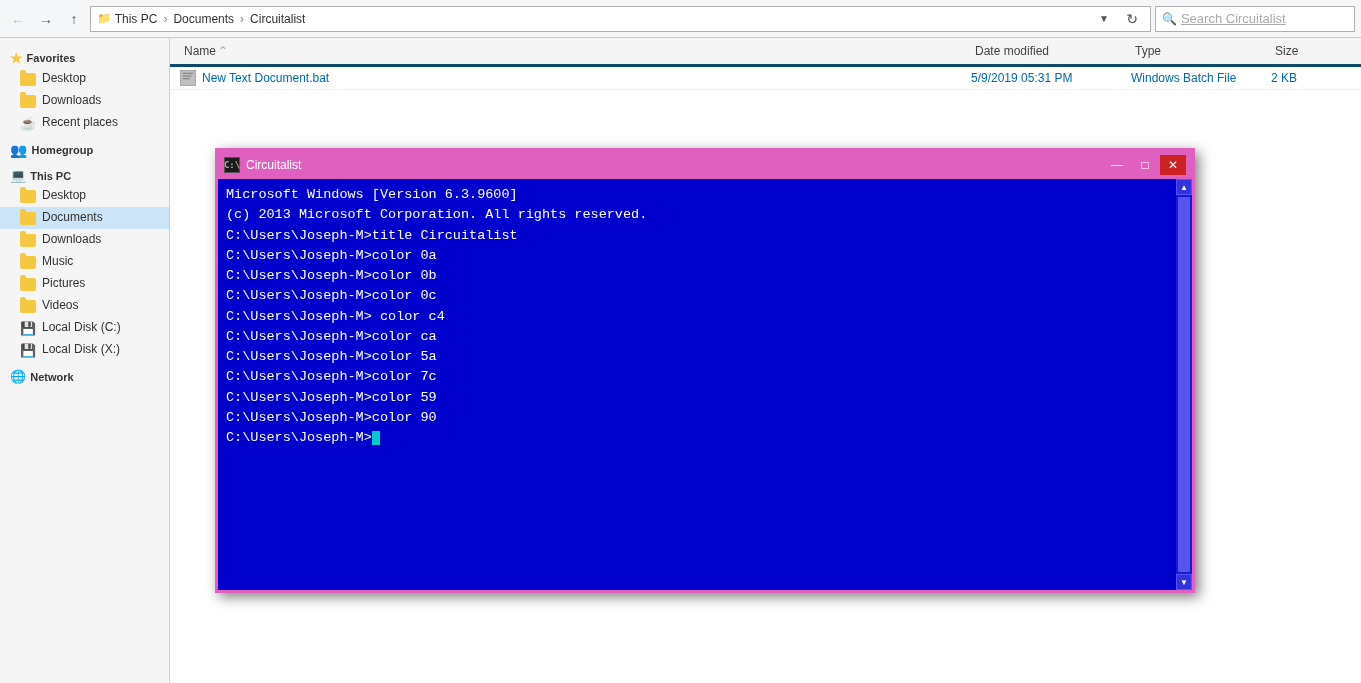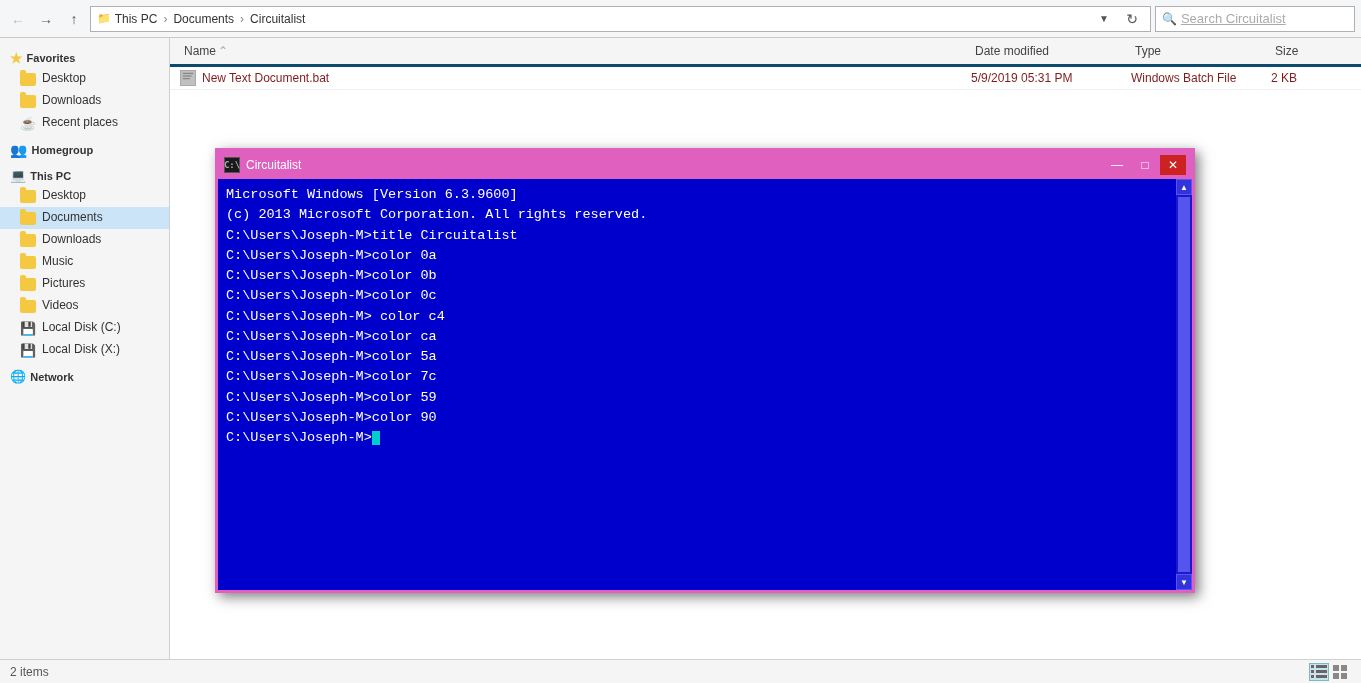--- a/index.html
+++ b/index.html
@@ -184,21 +184,21 @@
       align-items: center;
       gap: 2px;
     }
 
     .file-row {
       display: grid;
       grid-template-columns: 1fr 160px 140px 80px;
       padding: 3px 10px;
       border-bottom: 1px solid #f0f0f0;
       font-size: 12px;
-      color: #7f1d1d;
+      color: #0369a1;
       align-items: center;
       cursor: pointer;
     }
 
     .file-name-cell {
       display: flex;
       align-items: center;
       gap: 6px;
     }
 
@@ -553,43 +553,20 @@
         </div>
         <div>5/9/2019 05:31 PM</div>
         <div>Windows Batch File</div>
         <div>2 KB</div>
       </div>
 
 
     </div>
   </div>
 
-  <div class="status-bar">
-    <span>2 items</span>
-    <div class="view-buttons">
-      <button class="view-btn active" title="Details">
-        <svg width="16" height="14" viewBox="0 0 16 14">
-            <rect x="0" y="0" width="3" height="3" fill="#666"></rect>
-            <rect x="5" y="0" width="11" height="3" fill="#666"></rect>
-            <rect x="0" y="5" width="3" height="3" fill="#666"></rect>
-            <rect x="5" y="5" width="11" height="3" fill="#666"></rect>
-            <rect x="0" y="10" width="3" height="3" fill="#666"></rect>
-            <rect x="5" y="10" width="11" height="3" fill="#666"></rect>
-          </svg>
-      </button>
-      <button class="view-btn" title="Large icons">
-        <svg width="16" height="14" viewBox="0 0 16 14">
-            <rect x="0" y="0" width="6" height="6" fill="#888"></rect>
-            <rect x="8" y="0" width="6" height="6" fill="#888"></rect>
-            <rect x="0" y="8" width="6" height="6" fill="#888"></rect>
-            <rect x="8" y="8" width="6" height="6" fill="#888"></rect>
-          </svg>
-      </button>
-    </div>
-  </div>
 
   <div class="cmd-window">
     <div class="cmd-titlebar">
       <div class="cmd-title-left">
         <div class="cmd-icon">
           <span>C:\</span>
         </div>
         <span class="cmd-title-text">Circuitalist</span>
       </div>
       <div class="cmd-controls">

